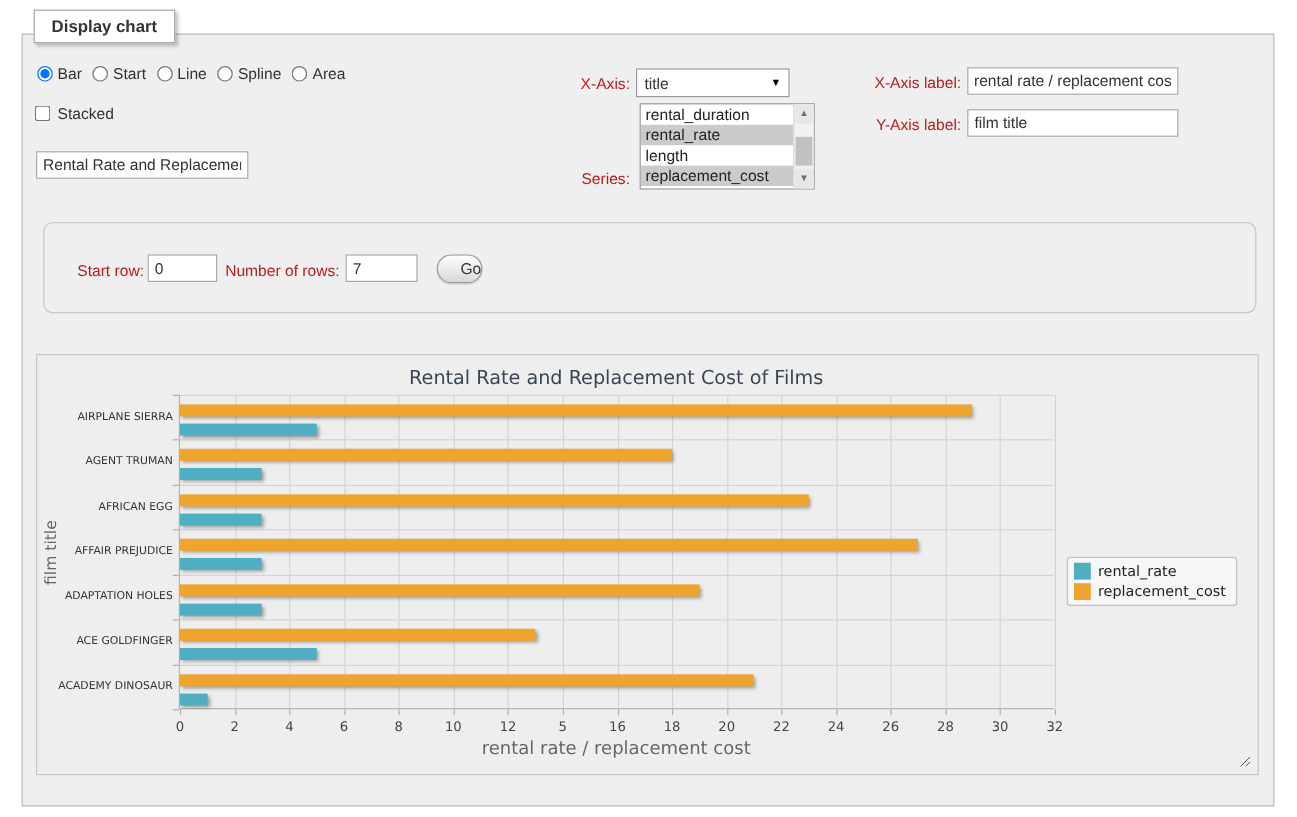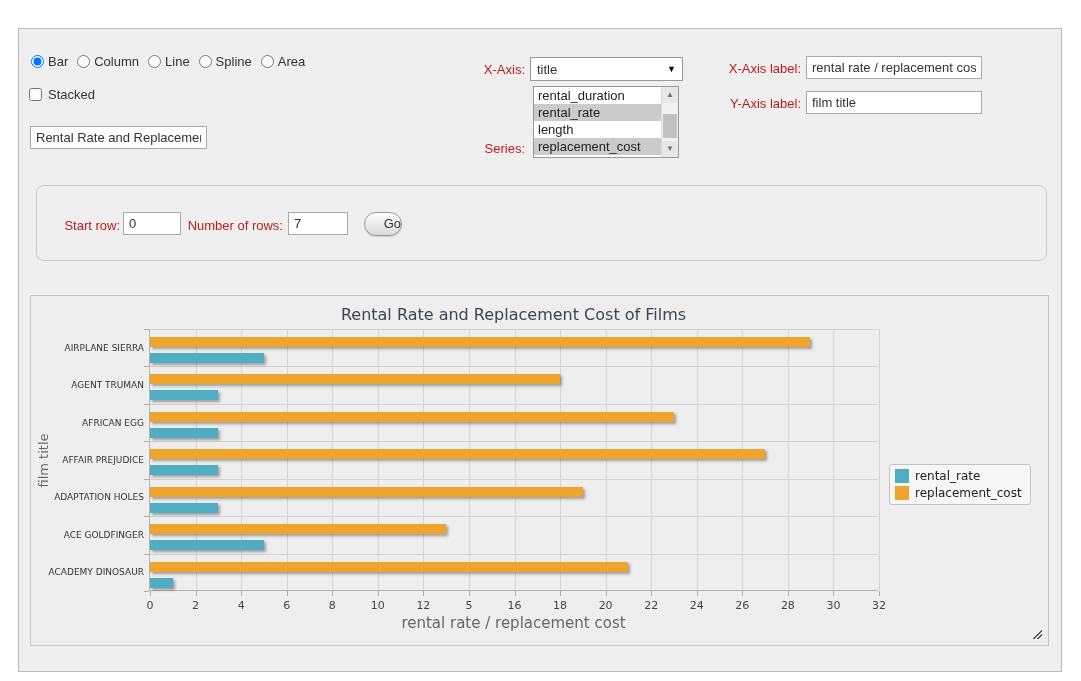--- a/index.html
+++ b/index.html
@@ -22,21 +22,21 @@
   .text-input { border:1px solid #a9a9a9; background:#fff; font-family:"Liberation Sans",sans-serif;
                 font-size:13px; color:#333; padding:2px 5px; height:23px; }
   .chart-title-input { position:absolute; left:30px; top:126px; width:177px; }
 
   .form-label { position:absolute; color:#b91c1c; font-size:13px; }
   .lbl-xaxis   { left:450px; top:62px;  width:75px;  text-align:right; }
   .lbl-series  { left:450px; top:141px; width:75px;  text-align:right; }
   .lbl-xlabel  { left:705px; top:61px;  width:96px;  text-align:right; }
   .lbl-ylabel  { left:705px; top:96px;  width:96px;  text-align:right; }
 
-  .select-box { position:absolute; left:530px; top:57px; width:153px; height:24px; background:#fff;
+  .select-box { position:absolute; left:530px; top:57px; width:128px; height:24px; background:#fff;
                 border:1px solid #999; display:flex; align-items:center; padding:0 6px; }
   .select-box .sel-text { flex:1; font-size:13px; color:#333; }
   .select-arrow { font-size:9px; color:#000; }
 
   .listbox { position:absolute; left:533px; top:86px; width:146px; height:72px; background:#fff;
              border:1px solid #999; display:flex; }
   .list-items { flex:1; overflow:hidden; }
   .list-item { height:17px; line-height:17px; padding-left:4px; font-size:13px; color:#222;
                white-space:nowrap; }
   .list-item.selected { background:#cbcbcb; }
@@ -89,29 +89,30 @@
   .legend-label { font-size:12px; color:#222; white-space:nowrap; }
   .resize-grip { position:absolute; right:6px; bottom:6px; width:11px; height:11px;
                  background:repeating-linear-gradient(135deg,#555 0 1px,transparent 1px 3px);
                  clip-path:polygon(100% 0,100% 100%,0 100%); cursor:se-resize; }
 </style>
 </head>
 <body>
 
 <div class="page">
   <div class="fieldset"></div>
+  <div class="panel-legend">Display chart</div>
 
   <div class="radio-row" id="chartTypeGroup">
       <label class="radio-item">
         <input type="radio" name="ctype" checked="" style="">
         <span>Bar</span>
       </label>
       <label class="radio-item">
         <input type="radio" name="ctype" style="">
-        <span>Column</span>
+        <span>Start</span>
       </label>
       <label class="radio-item">
         <input type="radio" name="ctype" style="">
         <span>Line</span>
       </label>
       <label class="radio-item">
         <input type="radio" name="ctype" style="">
         <span>Spline</span>
       </label>
       <label class="radio-item">

